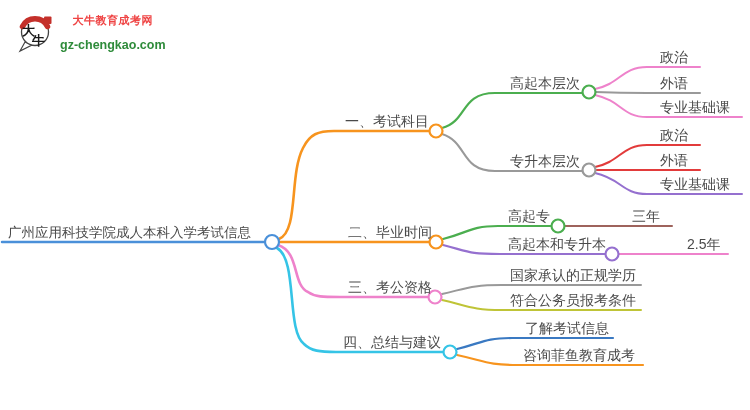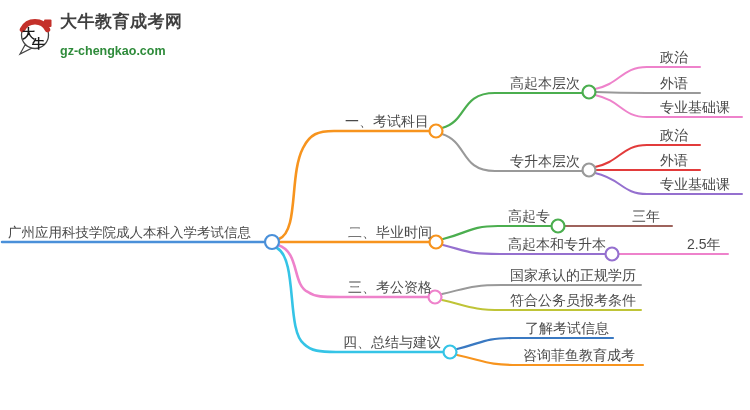--- a/index.html
+++ b/index.html
@@ -3,21 +3,21 @@
 <meta charset="utf-8">
 <style>
   html,body{margin:0;padding:0;background:#fff;}
   .screen{
     position:relative;width:750px;height:410px;background:#ffffff;overflow:hidden;
     font-family:"Liberation Sans",sans-serif;
   }
   .logo{position:absolute;left:16px;top:13px;display:flex;align-items:center;z-index:2;}
   .logo-icon{display:block;}
   .logo-text{margin-left:6px;line-height:1.1;}
-  .logo-name{font-size:17px;font-weight:bold;color:#404040;letter-spacing:0.5px;}
+  .logo-name{font-size:11px;font-weight:bold;color:#ef4444;letter-spacing:0.5px;text-align:center;}
   .logo-domain{font-size:12.5px;font-weight:bold;color:#2E8B3A;margin-top:13px;}
   .map{position:absolute;left:0;top:0;}
   .map text{
     font-family:"Liberation Sans",sans-serif;
     font-size:14px;fill:#4A4A4A;
   }
   .map text.root-t{font-size:13.5px;}
   .edge{fill:none;stroke-linecap:round;stroke-linejoin:round;}
   .node-dot{fill:#ffffff;stroke-width:2.2;}
 </style>

